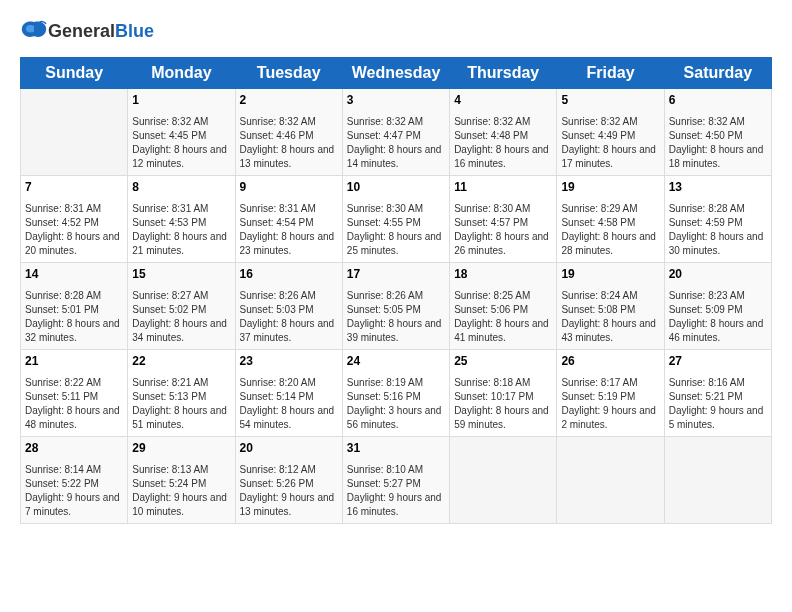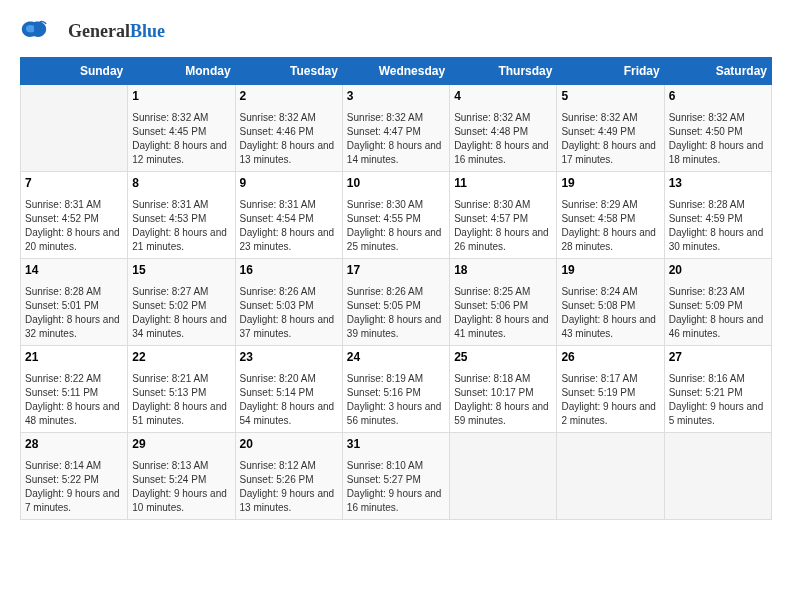--- a/index.html
+++ b/index.html
@@ -12,22 +12,21 @@
     }
     .header {
       display: flex;
       justify-content: space-between;
       align-items: flex-start;
       margin-bottom: 15px;
     }
     .logo {
       display: flex;
       align-items: center;
-      gap: 20px;
-      font-family: Liberation Serif, serif;
+      gap: 0;
     }
     .logo-text-general {
       font-size: 18px;
       font-weight: bold;
       color: #333;
     }
     .logo-text-blue {
       font-size: 18px;
       font-weight: bold;
       color: #1a6bbf;
@@ -52,22 +51,22 @@
       width: 100%;
       border-collapse: collapse;
       font-size: 11px;
     }
     thead tr {
       background-color: #1a6bbf;
       color: #fff;
     }
     thead th {
       padding: 6px 4px;
-      text-align: right;
-      font-size: 12px;
+      text-align: center;
+      font-size: 16px;
       font-weight: bold;
       border: 1px solid #1a6bbf;
     }
     tbody tr {
       vertical-align: top;
     }
     tbody td {
       padding: 4px 4px;
       border: 1px solid #ddd;
       background: #fff;

